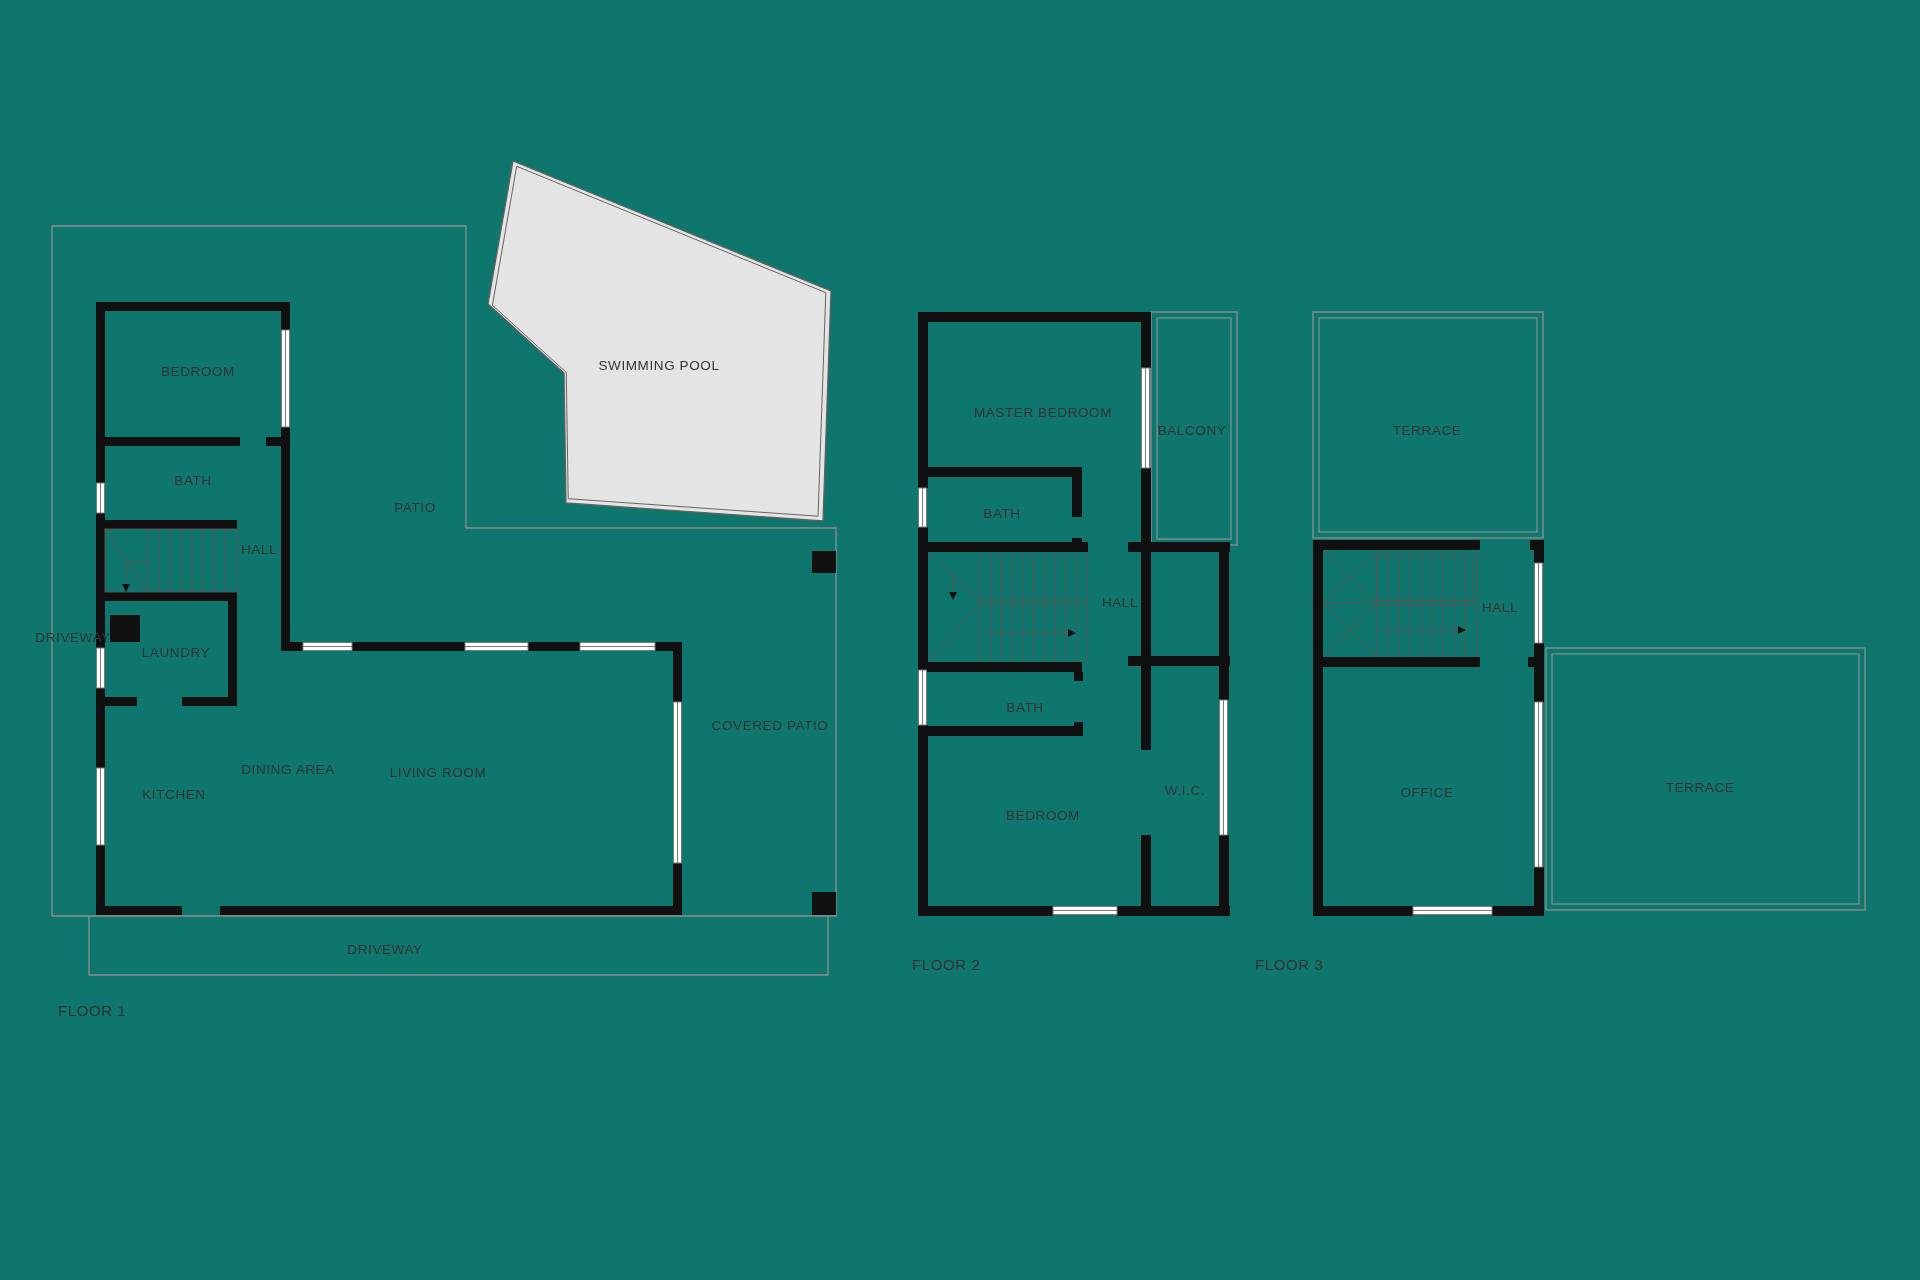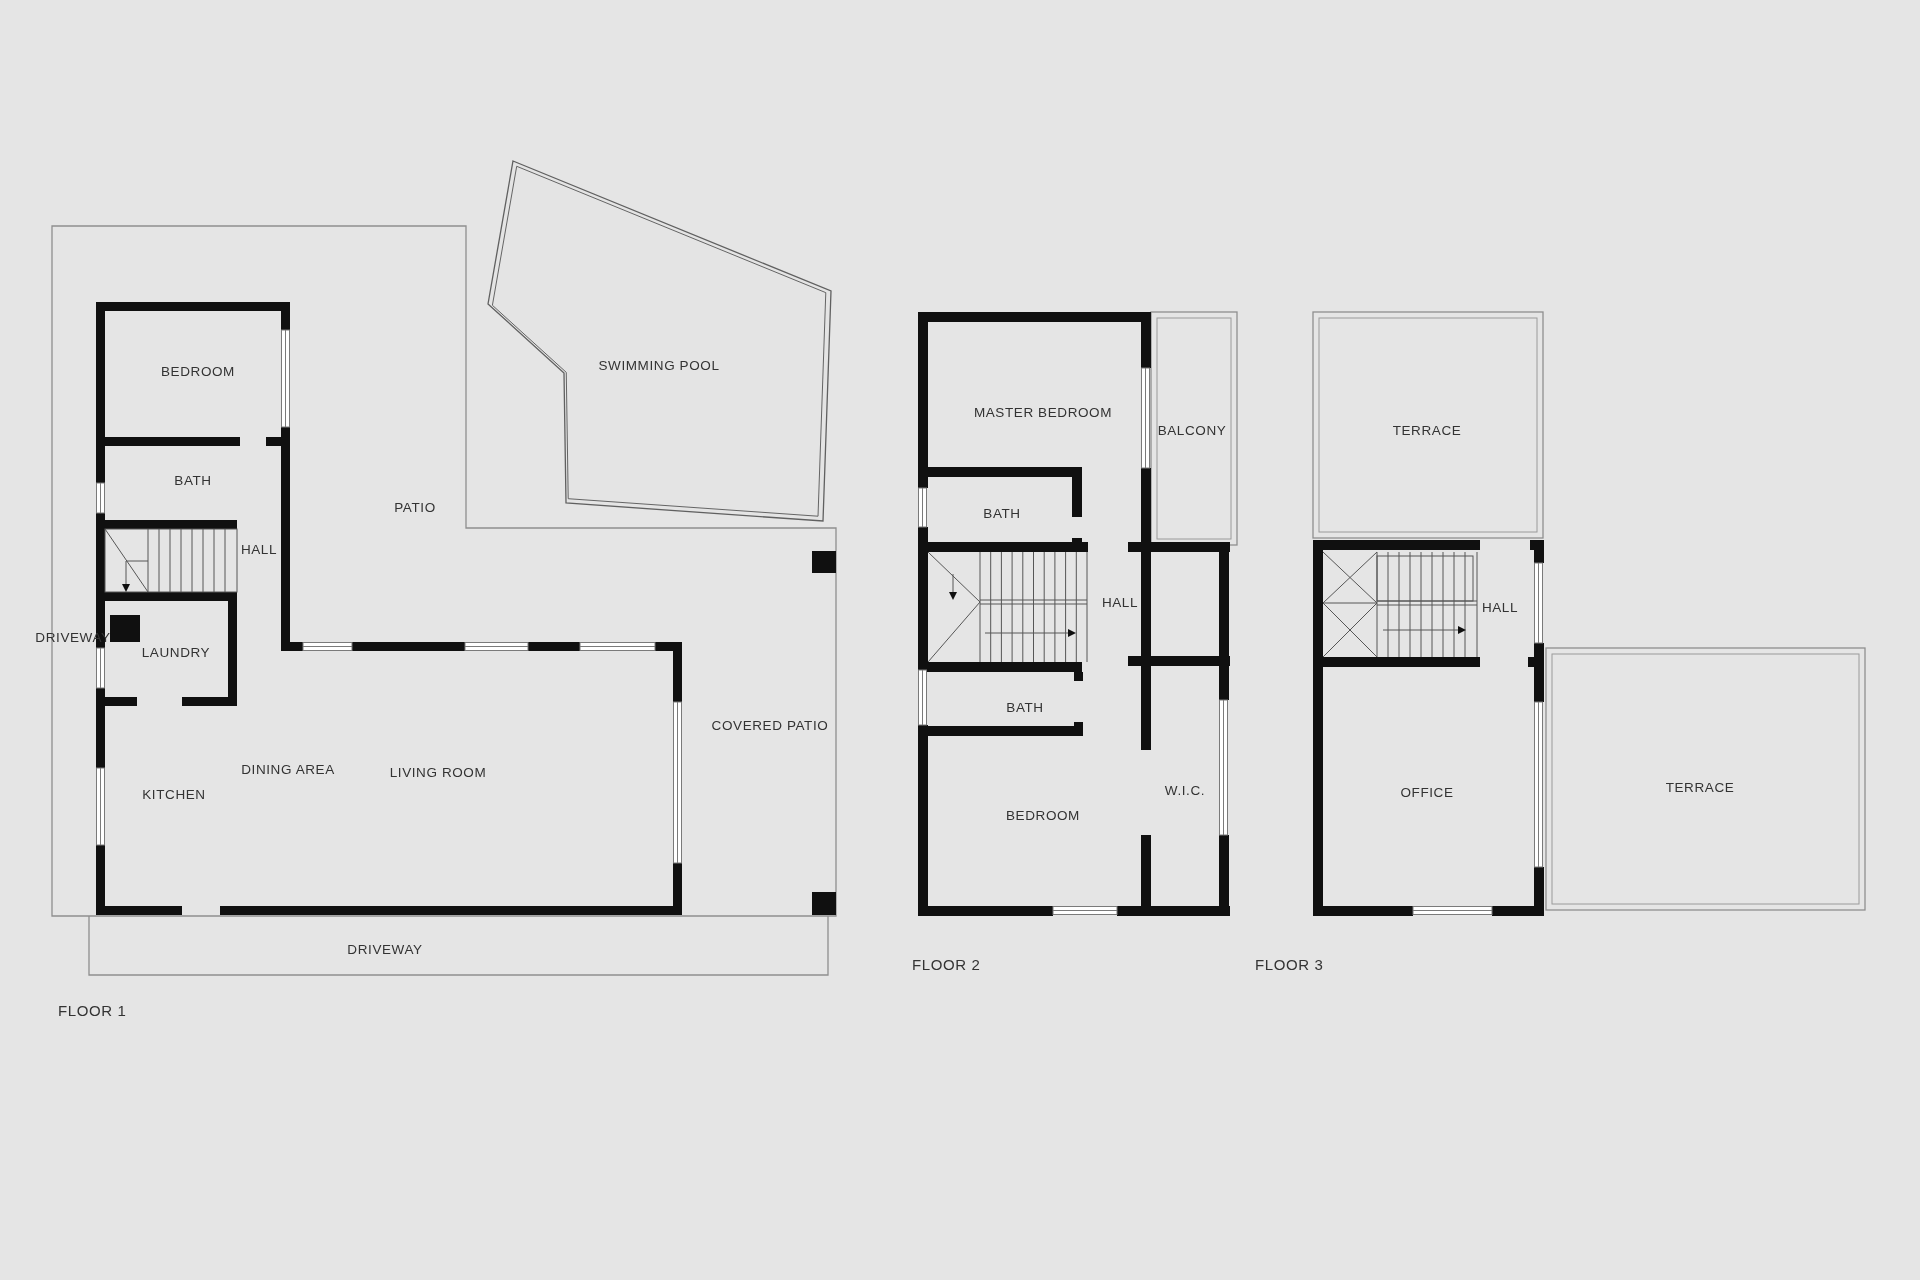--- a/index.html
+++ b/index.html
@@ -1,16 +1,16 @@
 <!DOCTYPE html>
 <html><head>
 <meta charset="utf-8">
 <style>
   html,body{margin:0;padding:0;background:#ffffff;}
-  .canvas{position:relative;width:1920px;height:1280px;background:#e5e5e5;overflow:hidden;
+  .canvas{position:relative;width:1920px;height:1280px;background:#0f766e;overflow:hidden;
           font-family:"Liberation Sans",sans-serif;}
   svg{position:absolute;left:0;top:0;}
   .wall{fill:#101010;stroke:none;}
   .thin{stroke:#8f8f8f;stroke-width:1.3;fill:none;}
   .thin2{stroke:#9a9a9a;stroke-width:1;fill:none;}
   .win{fill:#ffffff;stroke:#7a7a7a;stroke-width:1;}
   .winline{stroke:#7a7a7a;stroke-width:1;}
   .stair{stroke:#565656;stroke-width:1;fill:none;}
   .stairfill{fill:#101010;stroke:none;}
   text.room{font-size:13.5px;fill:#333333;letter-spacing:0.6px;text-anchor:middle;

